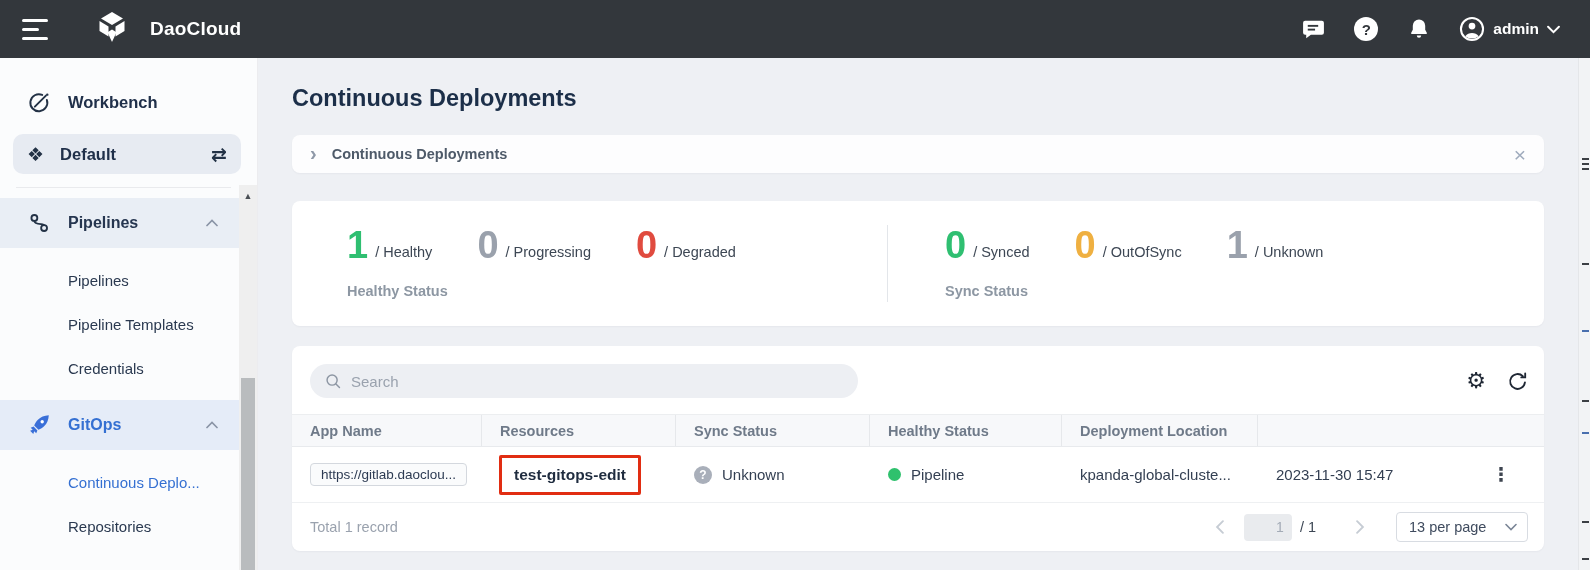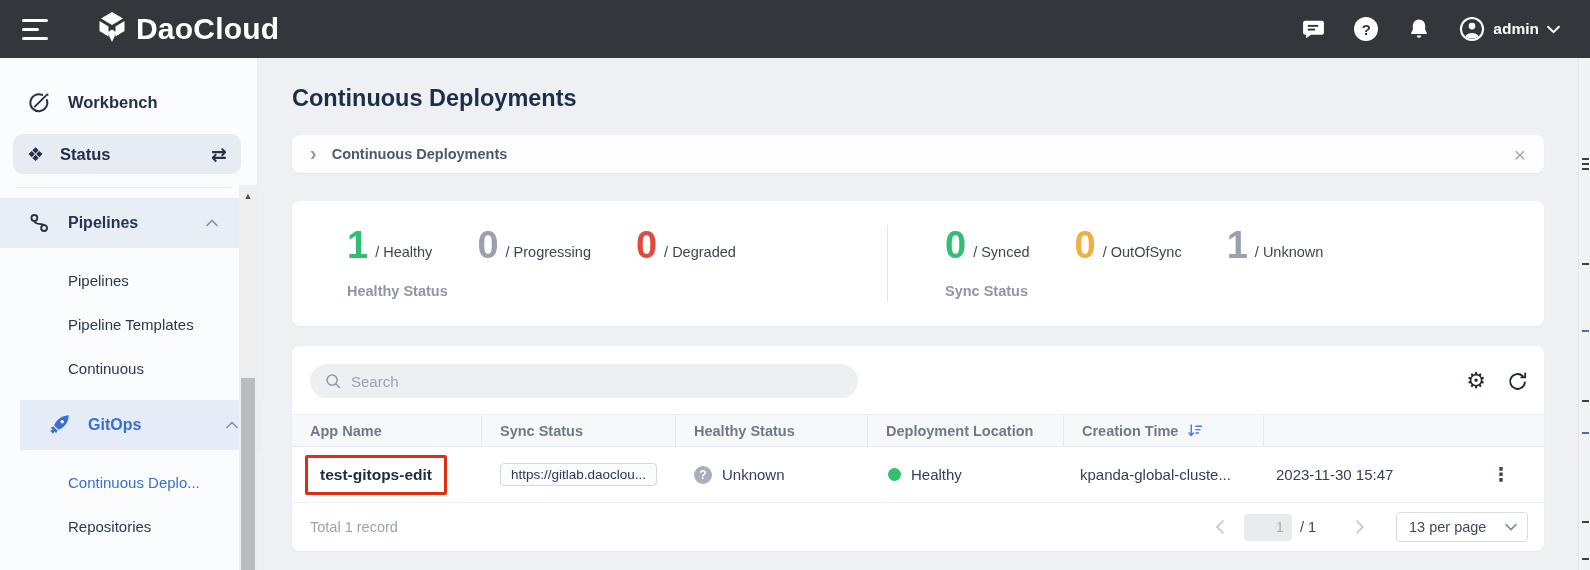--- a/index.html
+++ b/index.html
@@ -7,21 +7,21 @@
   body { font-family:"Liberation Sans","DejaVu Sans",sans-serif; background:#eef0f4; color:#233246; }
 
   
   .navbar { height:58px; background:#33373c; display:flex; align-items:center; justify-content:space-between; padding:0 30px 0 22px; }
   .nav-left { display:flex; align-items:center; }
   .hamburger { width:26px; display:flex; flex-direction:column; gap:6px; cursor:pointer; }
   .hamburger i { display:block; height:3px; background:#fff; border-radius:2px; }
   .hamburger i:nth-child(1){ width:26px; } .hamburger i:nth-child(2){ width:17px; } .hamburger i:nth-child(3){ width:26px; }
   .brand { display:flex; align-items:center; margin-left:46px; }
   .brand svg { width:36px; height:36px; }
-  .brand-text { color:#fff; font-size:30px; font-weight:700; margin-left:6px; letter-spacing:.2px; }
+  .brand-text { color:#fff; font-size:19px; font-weight:700; margin-left:20px; letter-spacing:.2px; }
   .nav-right { display:flex; align-items:center; gap:27px; }
   .nav-icon { width:26px; height:26px; display:flex; align-items:center; justify-content:center; cursor:pointer; }
   .help-circle { width:24px; height:24px; background:#fff; border-radius:50%; display:flex; align-items:center; justify-content:center; font-weight:700; font-size:15px; color:#33373c; }
   .user-wrap { display:flex; align-items:center; gap:8px; cursor:pointer; }
   .user-name { color:#fff; font-size:15.5px; font-weight:600; }
 
   
   .body-row { display:flex; height:512px; position:relative; }
 
   
@@ -31,21 +31,21 @@
   .sb-item .sb-ico { width:24px; height:24px; display:flex; align-items:center; justify-content:center; margin-right:17px; }
   .sb-label { font-size:16.5px; font-weight:600; color:#20304a; }
   .sb-pill { display:flex; align-items:center; height:40px; margin:10px 16px 0 13px; background:#e7ebf2; border-radius:10px; padding:0 14px; cursor:pointer; }
   .sb-pill .sb-ico { margin-right:16px; font-size:19px; color:#233246; }
   .sb-pill .swap { margin-left:auto; font-size:19px; color:#233246; font-weight:700; }
   .sb-divider { height:1px; background:#e9eaed; margin:13px 26px 10px 16px; }
   .sb-group { display:flex; align-items:center; height:50px; padding:0 22px 0 27px; cursor:pointer; }
   .sb-group .sb-ico { width:24px; height:24px; margin-right:17px; display:flex; align-items:center; justify-content:center; }
   .sb-group .chev { margin-left:auto; color:#8a94a6; display:flex; }
   .sb-group.bg-lite { background:#e9eef5; width:240px; }
-  .sb-group.bg-blue { background:#e5ecf8; width:240px;margin-left:20px; }
+  .sb-group.bg-blue { background:#e5ecf8; width:240px; }
   .sb-group-label { font-size:16px; font-weight:600; color:#263650; }
   .sb-group-label.blue { color:#3570d2; }
   .sb-sub { height:44px; display:flex; align-items:center; padding-left:68px; font-size:15px; color:#2a3950; cursor:pointer; }
   .sb-sub.active { color:#3570d2; }
   .sb-sub.first { margin-top:10px; }
   .sb-scrollbar { position:absolute; top:127px; bottom:0; right:0; width:18px; background:#efefef; }
   .sb-scroll-up { position:absolute; top:6px; left:0; width:18px; text-align:center; font-size:9px; color:#4a4f55; }
   .sb-thumb { position:absolute; top:193px; bottom:0; left:2px; width:14px; background:#b9bcbe; }
 
   
@@ -175,21 +175,21 @@
           <path d="M21.5 10.2a9.2 9.2 0 1 1-5-5.4"></path>
           <line x1="8.5" y1="17.5" x2="20.5" y2="5.5"></line>
           <circle cx="22" cy="4.5" r="1.3" fill="#233246" stroke="none"></circle>
         </svg>
       </span>
       <span class="sb-label">Workbench</span>
     </div>
 
     <div class="sb-pill">
       <span class="sb-ico">❖</span>
-      <span class="sb-label">Status</span>
+      <span class="sb-label">Default</span>
       <span class="swap">⇄</span>
     </div>
 
     <div class="sb-divider"></div>
 
     <div class="sb-group bg-lite">
       <span class="sb-ico">
         <svg width="24" height="24" viewBox="0 0 26 26" fill="none" stroke="#233246" stroke-width="2">
           <circle cx="8" cy="7.5" r="3.2"></circle>
           <circle cx="18.5" cy="18.5" r="3.2"></circle>
@@ -198,21 +198,21 @@
       </span>
       <span class="sb-group-label">Pipelines</span>
       <span class="chev">
         <svg width="12" height="8" viewBox="0 0 12 8">
             <path d="M1 6.5l5-5 5 5" fill="none" stroke="currentColor" stroke-width="1.7" stroke-linecap="round"></path>
           </svg>
       </span>
     </div>
     <div class="sb-sub first">Pipelines</div>
     <div class="sb-sub">Pipeline Templates</div>
-    <div class="sb-sub">Continuous</div>
+    <div class="sb-sub">Credentials</div>
 
     <div class="sb-group bg-blue" style="margin-top:10px;">
       <span class="sb-ico">
         <svg width="24" height="24" viewBox="0 0 24 24">
           <path d="M21.8 2.2c-4.6.3-8.2 1.8-10.9 4.5-1.7 1.7-2.9 3.7-3.7 5.8l4.3 4.3c2.1-.8 4.1-2 5.8-3.7 2.7-2.7 4.2-6.3 4.5-10.9z" fill="#3a6fd8"></path>
           <circle cx="15.2" cy="8.8" r="1.7" fill="#fff"></circle>
           <path d="M6.6 13.6l-2.9 1.2 2 2-2.6.9 3.2 3.2.9-2.6 2 2 1.2-2.9z" fill="#3a6fd8"></path>
         </svg>
       </span>
       <span class="sb-group-label blue">GitOps</span>
@@ -295,52 +295,41 @@
             <svg width="21" height="21" viewBox="0 0 24 24" fill="none" stroke="#1f2734" stroke-width="2.1" stroke-linecap="round">
               <path d="M20.5 13a8.5 8.5 0 1 1-2.4-7"></path>
               <polyline points="20.8 2.8 20.8 7.3 16.3 7.3"></polyline>
             </svg>
           </span>
         </div>
       </div>
 
       <div class="grid-head">
         <div class="gh-cell c1">App Name</div>
+        <div class="gh-cell c2">Resources</div>
         <div class="gh-cell c3">Sync Status</div>
         <div class="gh-cell c4">Healthy Status</div>
         <div class="gh-cell c5">Deployment Location</div>
-        <div class="gh-cell c6">
-          <span>Creation Time</span>
-          <span class="sort-ico">
-            <svg width="17" height="17" viewBox="0 0 20 20" stroke="#3f7ce8" stroke-width="1.7" stroke-linecap="round" fill="none">
-              <line x1="5" y1="3.5" x2="5" y2="15.5"></line>
-              <path d="M2.4 13L5 15.7 7.6 13"></path>
-              <line x1="10.5" y1="5" x2="17" y2="5"></line>
-              <line x1="10.5" y1="9" x2="15.2" y2="9"></line>
-              <line x1="10.5" y1="13" x2="13.4" y2="13"></line>
-            </svg>
-          </span>
-        </div>
         <div class="gh-cell c7"></div>
       </div>
 
       <div class="grid-row">
+        <div class="gr-cell c2">
+          <span class="res-chip">https://gitlab.daoclou...</span>
+        </div>
         <div class="gr-cell c1">
           <span class="app-name-box">test-gitops-edit</span>
-        </div>
-        <div class="gr-cell c2">
-          <span class="res-chip">https://gitlab.daoclou...</span>
         </div>
         <div class="gr-cell c3">
           <span class="q-circle">?</span>
           <span>Unknown</span>
         </div>
         <div class="gr-cell c4">
           <span class="dot"></span>
-          <span>Healthy</span>
+          <span>Pipeline</span>
         </div>
         <div class="gr-cell c5">kpanda-global-cluste...</div>
         <div class="gr-cell c6">2023-11-30 15:47</div>
         <div class="gr-cell c7">
           <span class="kebab">⋮</span>
         </div>
       </div>
 
       <div class="card-footer">
         <span class="total-text">Total 1 record</span>

